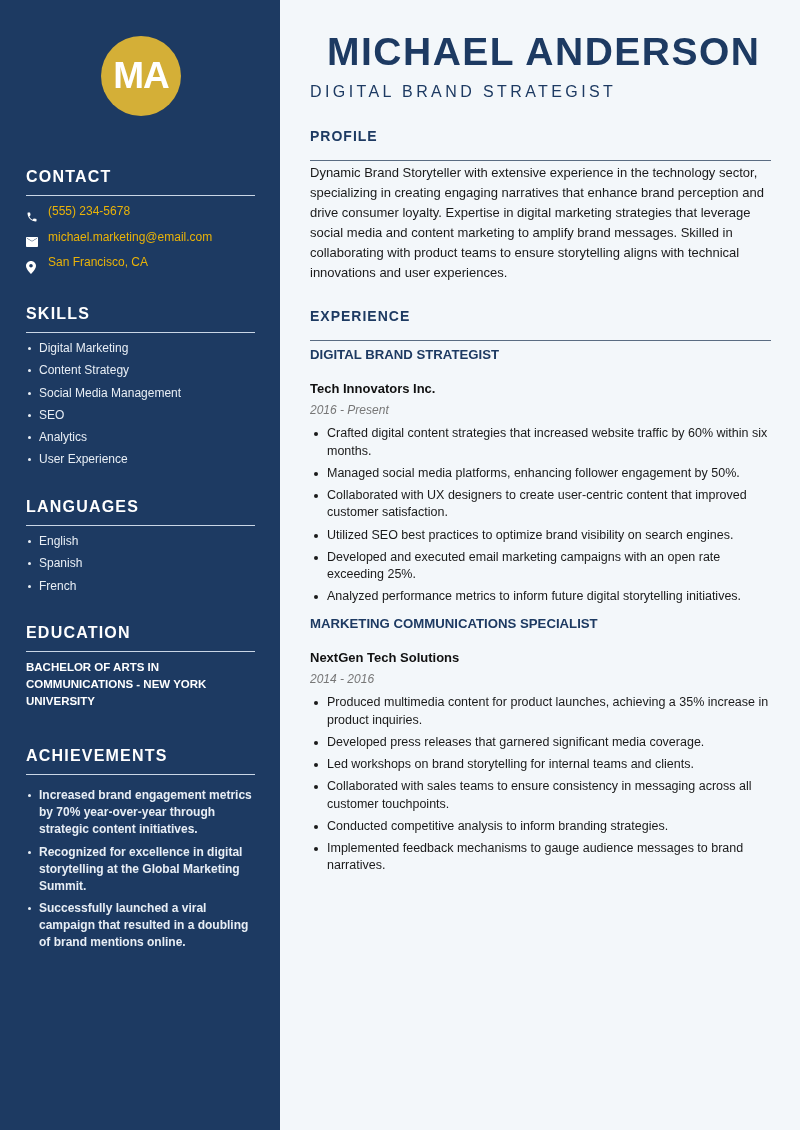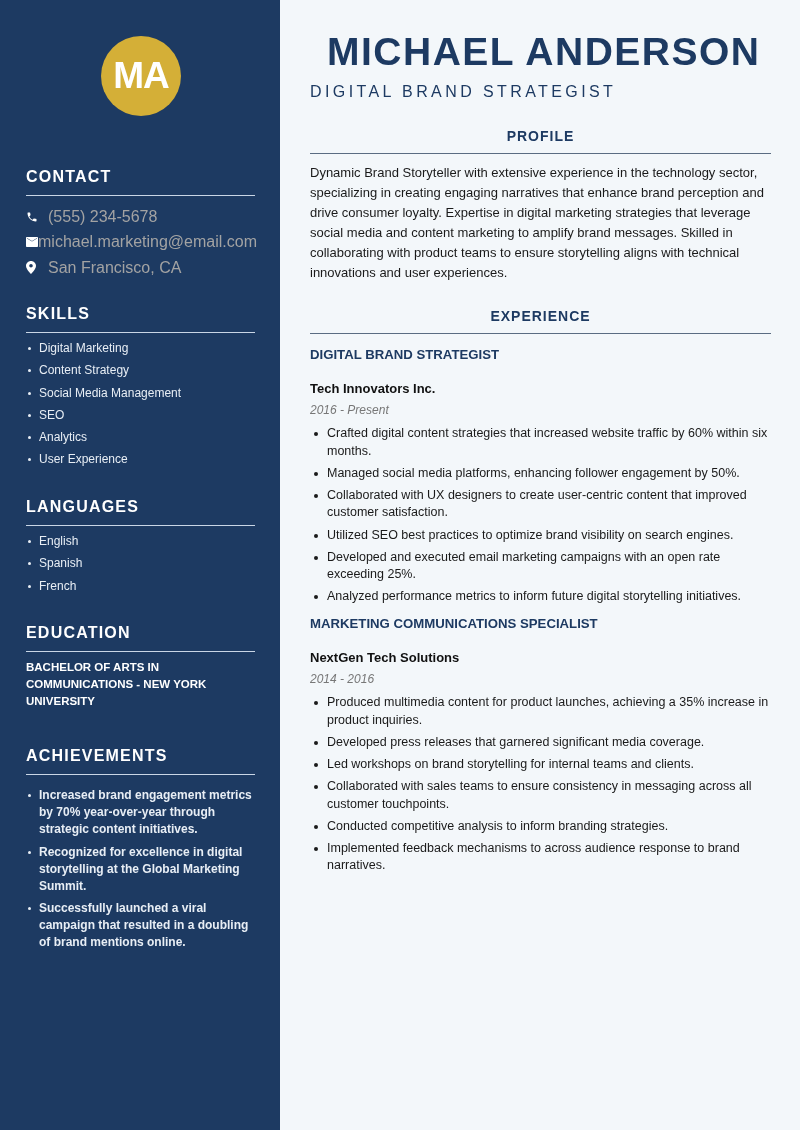--- a/index.html
+++ b/index.html
@@ -26,22 +26,22 @@
   }
   .s-heading {
     position: absolute; left: 26px; width: 229px;
     font-weight: bold; font-size: 16px; letter-spacing: 1.2px;
     color: #ffffff;
     padding-bottom: 9px;
     border-bottom: 1.5px solid #c9d6e6;
   }
   .contact-list { position: absolute; left: 26px; top: 204px; width: 229px; }
   .contact-item {
-    display: flex; align-items: center;
-    height: 25.5px; font-size: 16px; color: #a3a3a3;
+    display: flex; 
+    height: 25.5px; font-size: 12px; color: #eab308;
   }
   .contact-item .ic { width: 22px; display: inline-flex; align-items: center; }
   .s-list { position: absolute; left: 26px; width: 229px; list-style: none; }
   .s-list li {
     position: relative; padding-left: 13px;
     font-size: 12px; color: #e8eef5; line-height: 22.3px;
   }
   .s-list li::before {
     content: ""; position: absolute; left: 2px; top: 10px;
     width: 3px; height: 3px; background: #e8eef5; border-radius: 50%;
@@ -59,21 +59,21 @@
     font-weight: bold; font-size: 39px; letter-spacing: 1.5px;
     color: #1d3a62; white-space: nowrap;
   }
   .title {
     position: absolute; top: 83px; left: 0;
     font-size: 16px; letter-spacing: 3.4px; color: #1d3a62; white-space: nowrap;
   }
   .m-heading {
     position: absolute; left: 0; width: 461px;
     font-weight: bold; font-size: 14px; letter-spacing: 1px; color: #1d3a62;
-    padding-bottom: 9px; border-bottom: 1px solid #5a6c82; text-align: center;
+    padding-bottom: 16px; border-bottom: 1px solid #5a6c82;
   }
   .profile {
     position: absolute; top: 163px; left: 0; width: 461px;
     font-size: 13px; line-height: 20px; color: #1a1a1a;
   }
   .job { position: absolute; left: 0; width: 461px; }
   .job-title { font-weight: bold; font-size: 13.2px; color: #1d3a62; line-height: 18px; }
   .job-company { font-weight: bold; font-size: 13px; color: #111; line-height: 18px; margin-top: 16px; }
   .job-dates { font-style: italic; font-size: 12px; color: #777; line-height: 16px; margin-top: 4px; }
   .job-list { list-style: none; margin-top: 7px; }
@@ -176,16 +176,16 @@
   <div class="job" style="top:615px">
     <div class="job-title">MARKETING COMMUNICATIONS SPECIALIST</div>
     <div class="job-company">NextGen Tech Solutions</div>
     <div class="job-dates">2014 - 2016</div>
     <ul class="job-list">
       <li>Produced multimedia content for product launches, achieving a 35% increase in product inquiries.</li>
       <li>Developed press releases that garnered significant media coverage.</li>
       <li>Led workshops on brand storytelling for internal teams and clients.</li>
       <li>Collaborated with sales teams to ensure consistency in messaging across all customer touchpoints.</li>
       <li>Conducted competitive analysis to inform branding strategies.</li>
-      <li>Implemented feedback mechanisms to across audience response to brand narratives.</li>
+      <li>Implemented feedback mechanisms to gauge audience messages to brand narratives.</li>
     </ul>
   </div>
 </main>
 
 </body></html>

